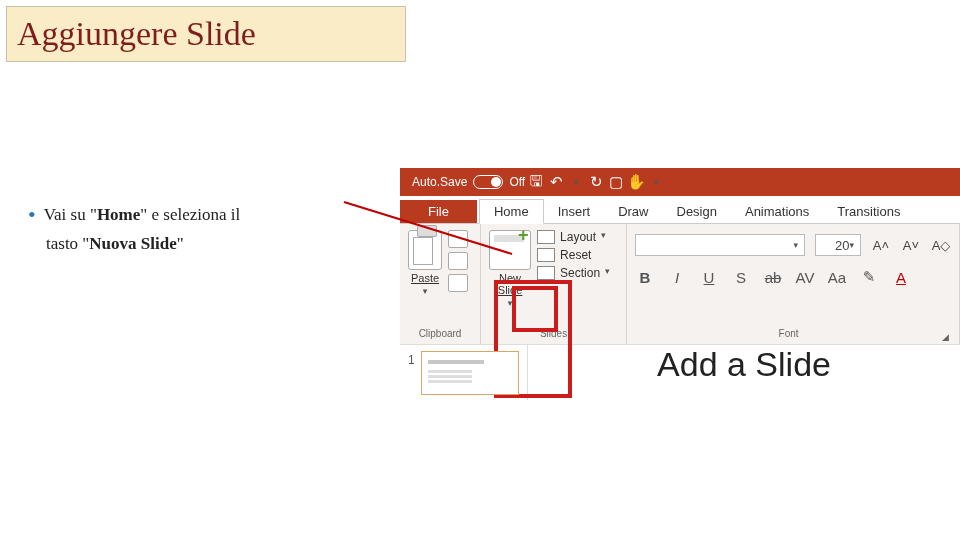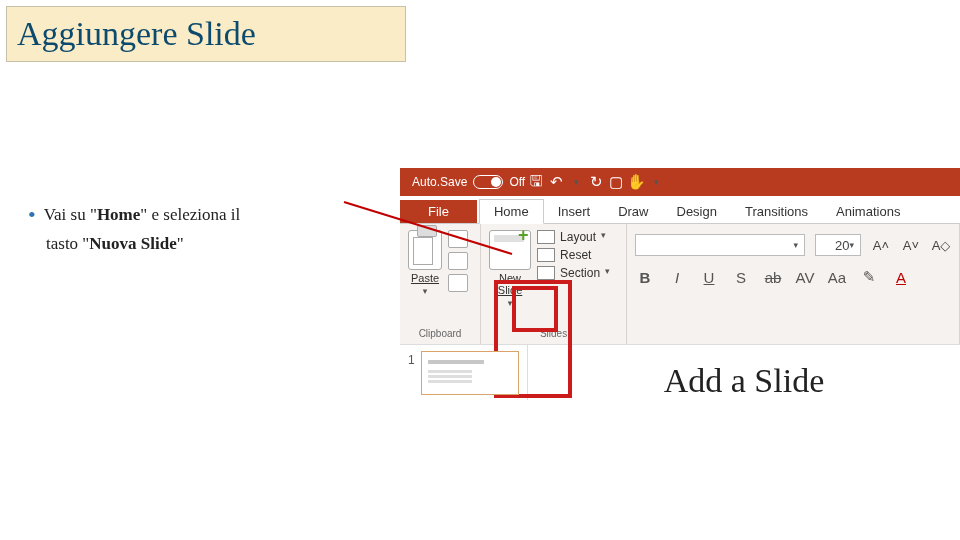--- a/index.html
+++ b/index.html
@@ -20,21 +20,21 @@
     height: 56px;
     background: #faecc6;
     border: 1px solid #c8bfa8;
     display: flex;
     align-items: center;
     padding-left: 10px;
   }
   .title-text {
     font-family: Georgia, "Times New Roman", serif;
     font-size: 34px;
-    color: #0c4a6e;
+    color: #7f1d1d;
     font-weight: 400;
   }
   .bullet-block {
     position: absolute;
     left: 28px;
     top: 195px;
     width: 340px;
     font-family: Georgia, "Times New Roman", serif;
     font-size: 17px;
     color: #222;
@@ -247,22 +247,22 @@
     align-items:flex-start;
   }
   .thumb {
     flex:1; height:44px; border:1px solid #d8a46a; background:#fff;
     position:relative;
   }
   .thumb::before{content:""; position:absolute; left:6px; top:8px; width:56px; height:4px; background:#c7c7c7;}
   .thumb::after{content:""; position:absolute; left:6px; top:18px; width:44px; height:3px; background:#dedede; box-shadow:0 5px 0 #dedede, 0 10px 0 #dedede;}
   .thumb-num { font-size:12px; color:#555; padding-top:2px;}
   .slide-area {
-    flex:1; display:flex; align-items:flex-end; justify-content:center;
-    font-family: Liberation Serif, serif; font-size:34px; color:#222;
+    flex:1; display:flex; justify-content:center;
+    font-family: Liberation Sans, sans-serif; font-size:34px; color:#222;
   }
 
   svg.pointer {
     position:absolute;
     pointer-events:none;
   }
 </style>
 </head>
 <body>
 
@@ -294,22 +294,22 @@
     <span class="qa-icon">✋</span>
     <span class="qa-icon caret">▾</span>
   </div>
 
   <div class="ss-tabs">
     <div class="tab tab-file">File</div>
     <div class="tab tab-active">Home</div>
     <div class="tab">Insert</div>
     <div class="tab">Draw</div>
     <div class="tab">Design</div>
+    <div class="tab">Animations</div>
     <div class="tab">Transitions</div>
-    <div class="tab">Animations</div>
   </div>
 
   <div class="ss-ribbon">
 
     <div class="grp" style="width:96px">
       <div class="grp-body">
         <div class="paste-main">
           <div class="paste-icon"></div>
           <div class="small-lbl">Paste</div>
           <div class="caret">▾</div>
@@ -372,20 +372,24 @@
           <span class="fi" style="font-style:italic">I</span>
           <span class="fi" style="text-decoration:underline">U</span>
           <span class="fi">S</span>
           <span class="fi" style="text-decoration:line-through">ab</span>
           <span class="fi">AV</span>
           <span class="fi">Aa</span>
           <span class="fi">✎</span>
           <span class="fi" style="color:#c00000;text-decoration:underline">A</span>
         </div>
       </div>
+      <div style="display:flex;justify-content:space-between;align-items:flex-end;">
+        <div class="grp-label" style="flex:1">Font</div>
+        <div class="dlg">◢</div>
+      </div>
     </div>
 
     <div class="hlbox hl1"></div>
     <div class="hlbox hl2"></div>
   </div>
 
   <div class="ss-deck">
     <div class="thumb-col">
       <div class="thumb-num">1</div>
       <div class="thumb"></div>

